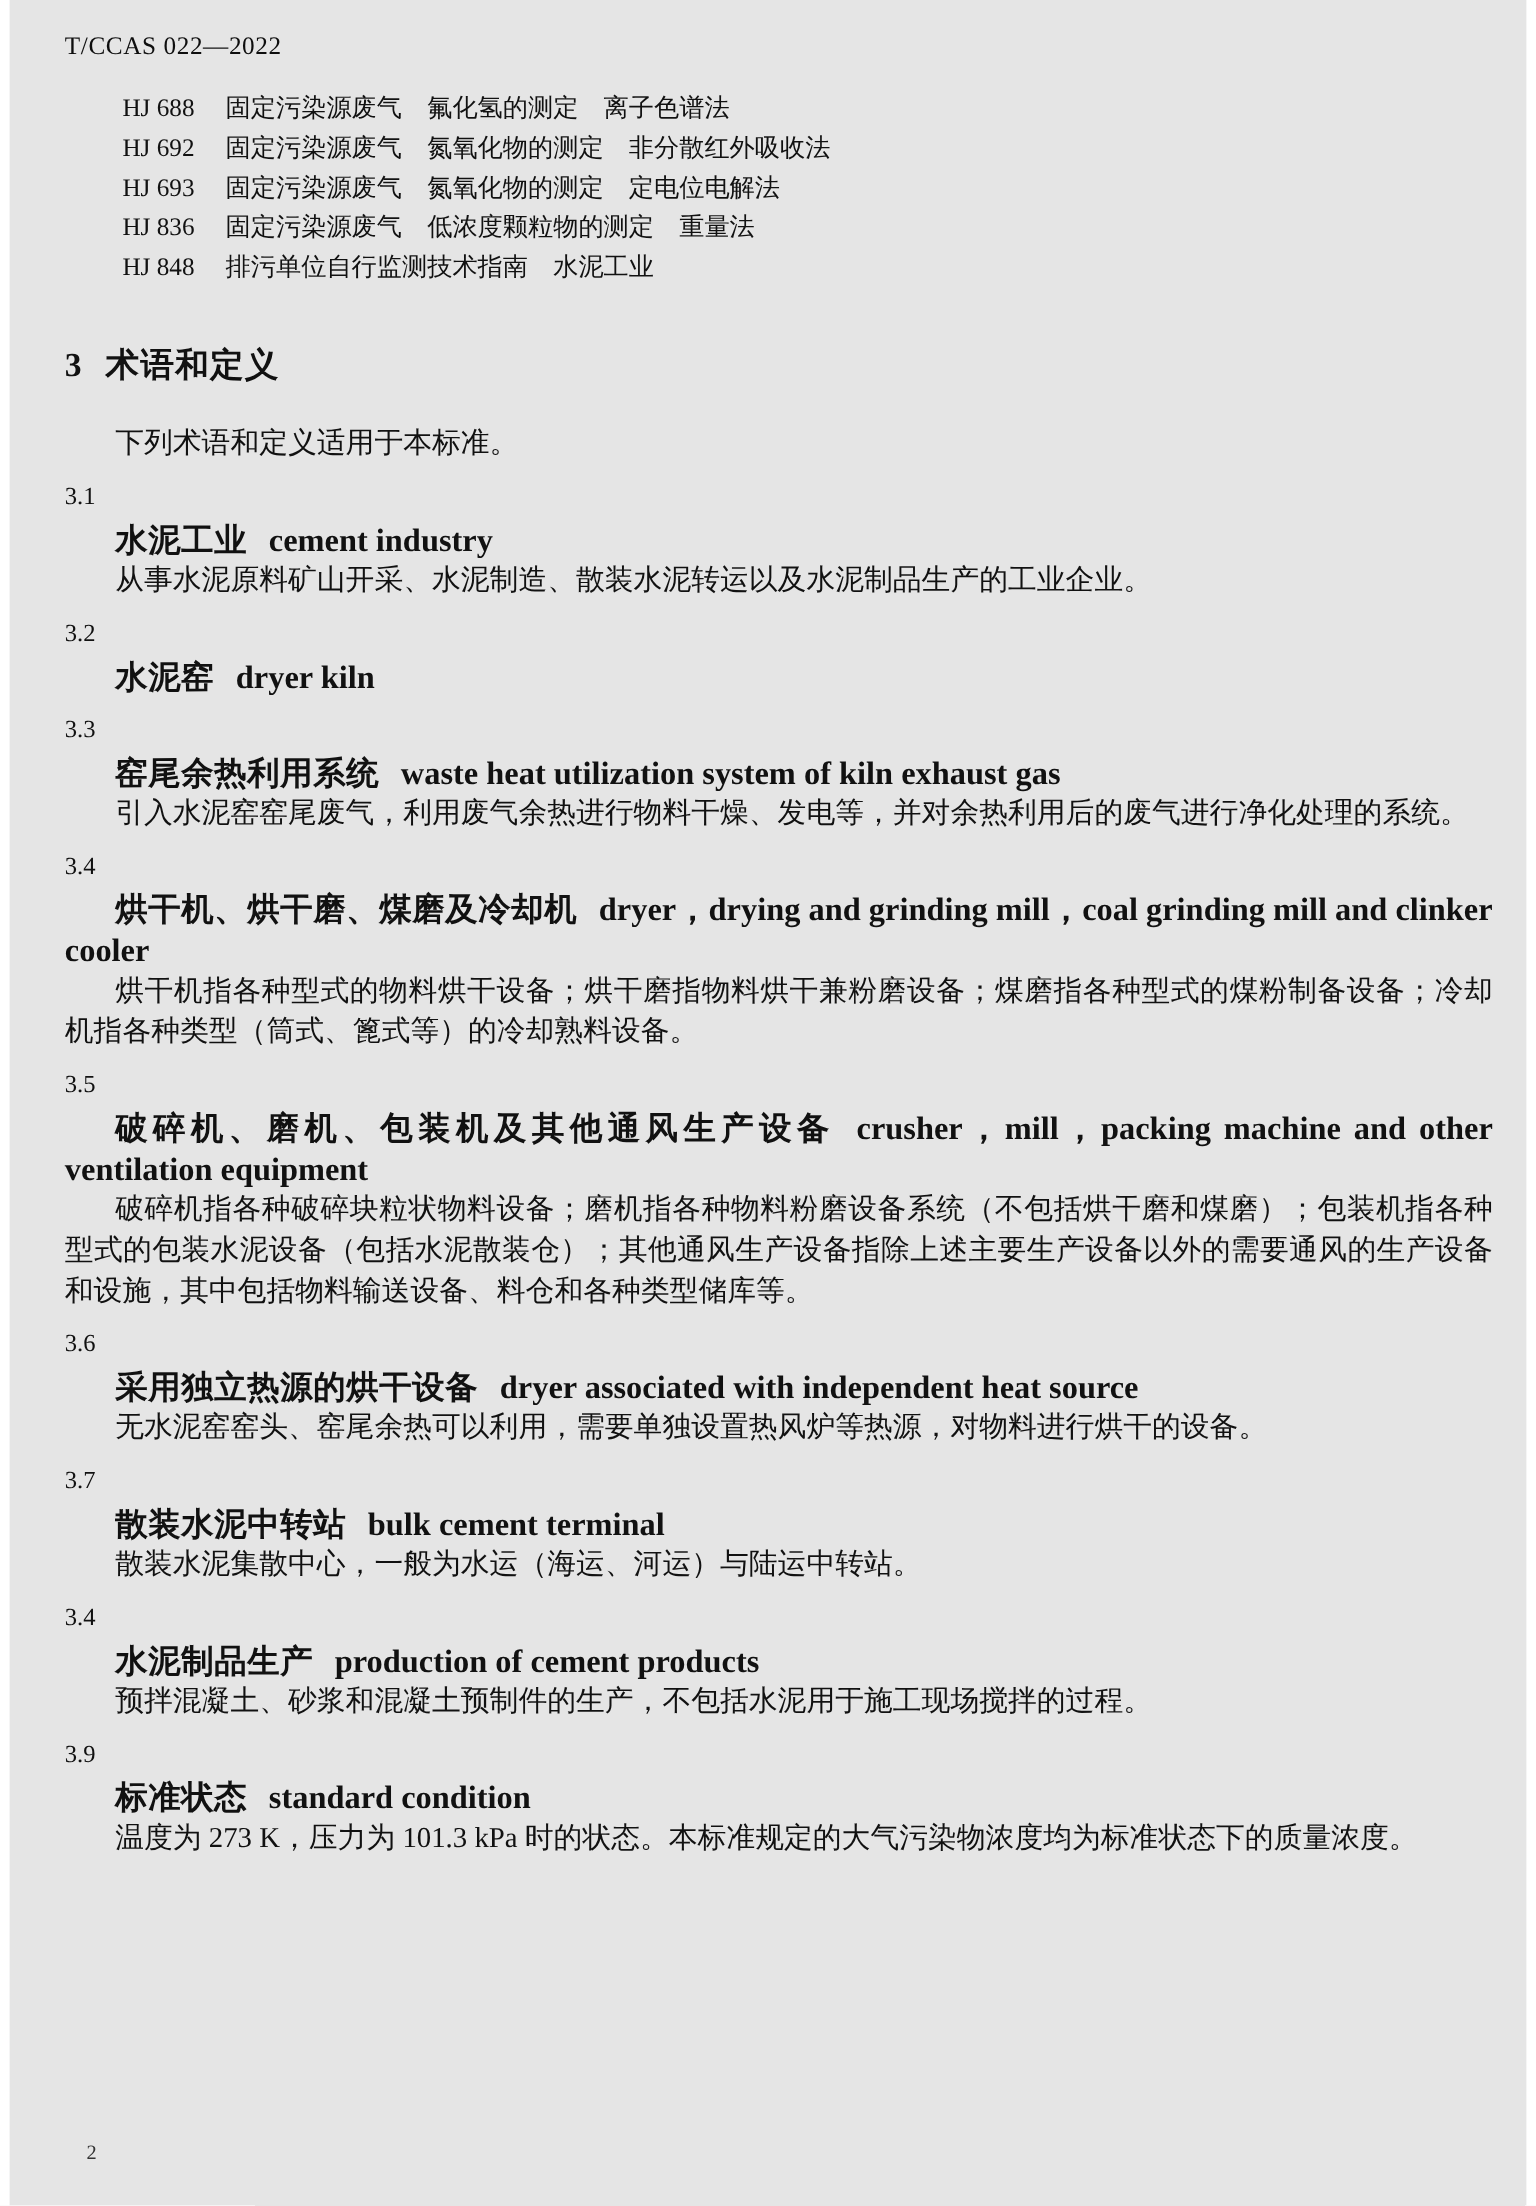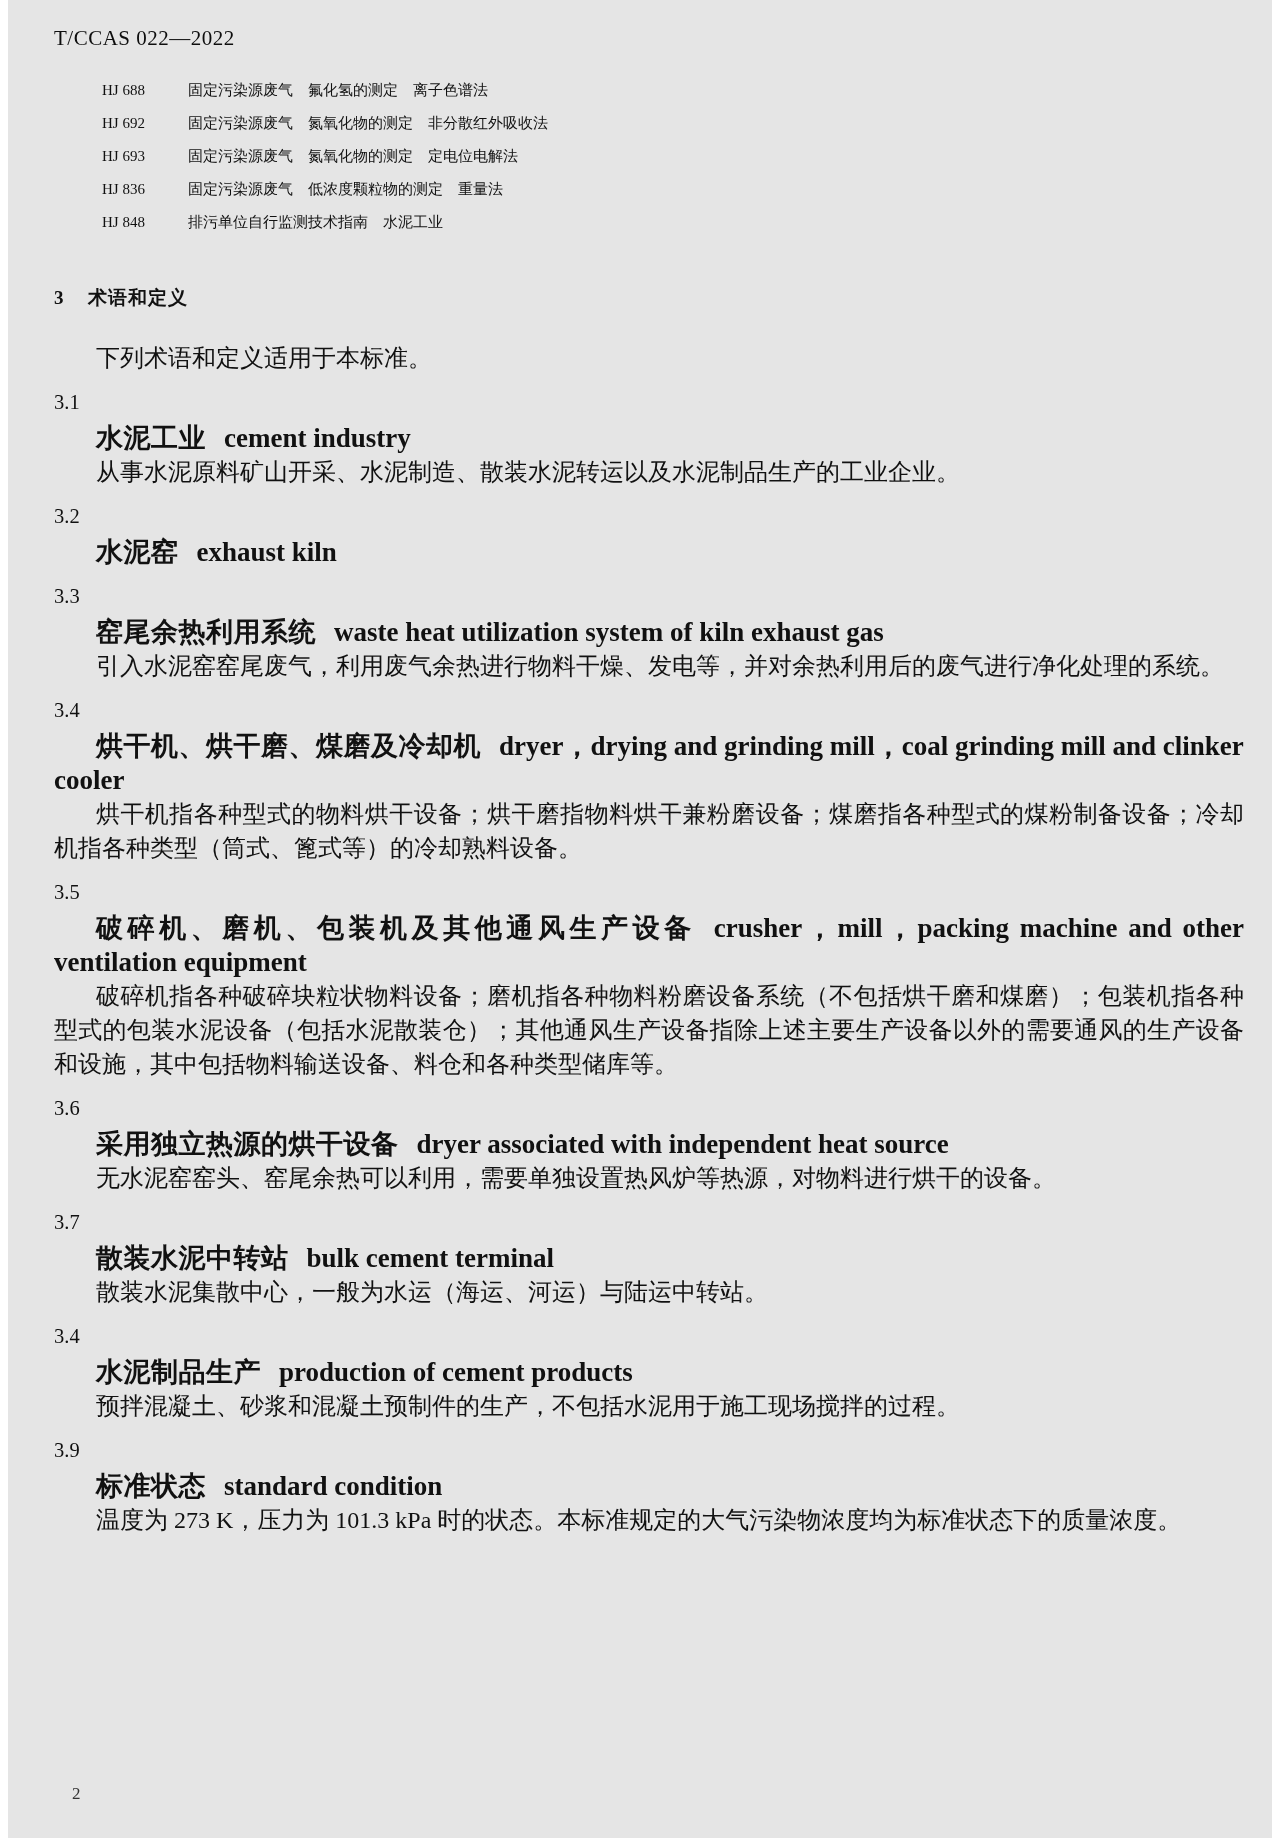--- a/index.html
+++ b/index.html
@@ -33,33 +33,33 @@
     top: 74px;
     left: 46px;
     width: 1190px;
   }
   .ref-list {
     margin: 0;
     padding: 0;
     list-style: none;
   }
   .ref-item {
-    font-size: 15px;
+    font-size: 21px;
     line-height: 33px;
     padding-left: 48px;
     white-space: nowrap;
     color: #111;
   }
   .ref-code {
     display: inline-block;
     min-width: 86px;
   }
   .sec-head {
     margin-top: 46px;
-    font-size: 19px;
+    font-size: 28px;
     font-weight: bold;
     letter-spacing: 1px;
   }
   .sec-head .num {
     display: inline-block;
     width: 34px;
   }
   .para {
     font-size: 24px;
     line-height: 34px;
@@ -149,21 +149,21 @@
       <div class="clause-num">3.1</div>
       <div class="term-line">
         <span class="term-cn">水泥工业</span><span class="term-en">cement industry</span>
       </div>
       <div class="para indent justify-block">从事水泥原料矿山开采、水泥制造、散装水泥转运以及水泥制品生产的工业企业。</div>
     </div>
 
     <div class="block">
       <div class="clause-num">3.2</div>
       <div class="term-line">
-        <span class="term-cn">水泥窑</span><span class="term-en">exhaust kiln</span>
+        <span class="term-cn">水泥窑</span><span class="term-en">dryer kiln</span>
       </div>
     </div>
 
     <div class="block">
       <div class="clause-num">3.3</div>
       <div class="term-line">
         <span class="term-cn">窑尾余热利用系统</span><span class="term-en">waste heat utilization system of kiln exhaust gas</span>
       </div>
       <div class="para indent justify-block">引入水泥窑窑尾废气，利用废气余热进行物料干燥、发电等，并对余热利用后的废气进行净化处理的系统。</div>
     </div>

